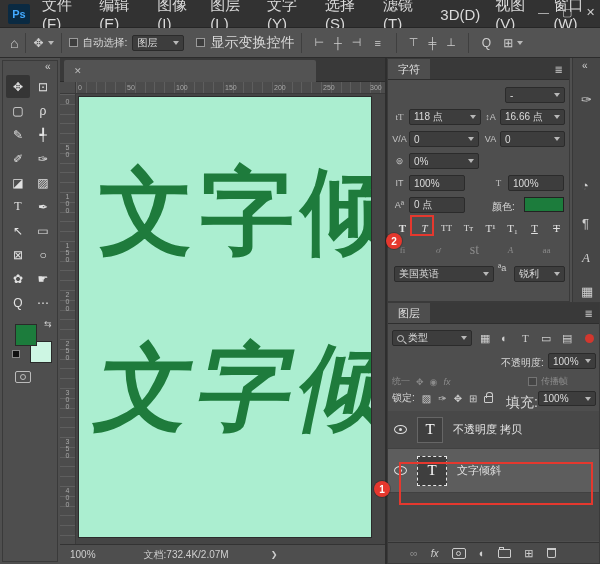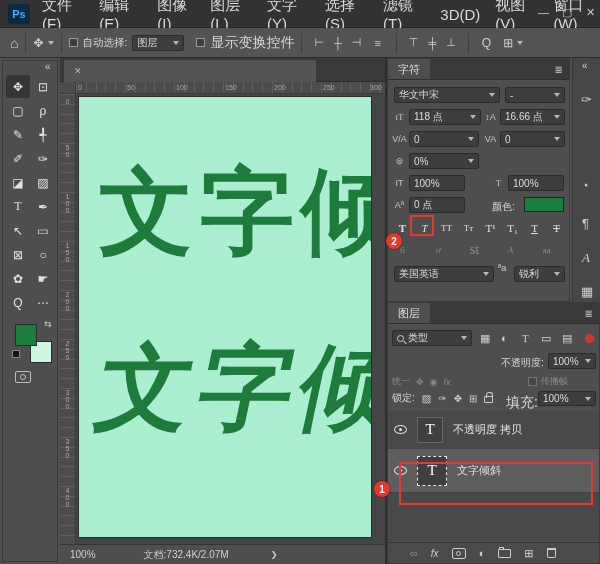--- a/index.html
+++ b/index.html
@@ -203,24 +203,20 @@
 <div class="abs" style="left:385px;top:58px;width:2px;height:506px;background:#2e2e2e"></div>
 
 <div class="abs" style="left:387px;top:58px;width:183px;height:244px;background:#4e4e4e;border:1px solid #3a3a3a">
   <div class="panelhead row" style="height:21px">
     <div class="ptab">
         <span>字符</span>
       </div>
     <span class="ico" style="margin-left:auto;margin-right:6px;font-size:10px">≣</span>
   </div>
 
-  <div class="abs fld" style="left:6px;top:28px;width:106px">
-      <span>华文中宋</span>
-      <span class="caret"></span>
-    </div>
   <div class="abs fld" style="left:117px;top:28px;width:60px">
       <span>-</span>
       <span class="caret"></span>
     </div>
 
   <span class="abs mini" style="left:4px;top:53px;font-family:'Liberation Serif',serif">tT</span>
   <div class="abs fld" style="left:21px;top:50px;width:72px">
       <span>118 点</span>
       <span class="caret"></span>
     </div>

